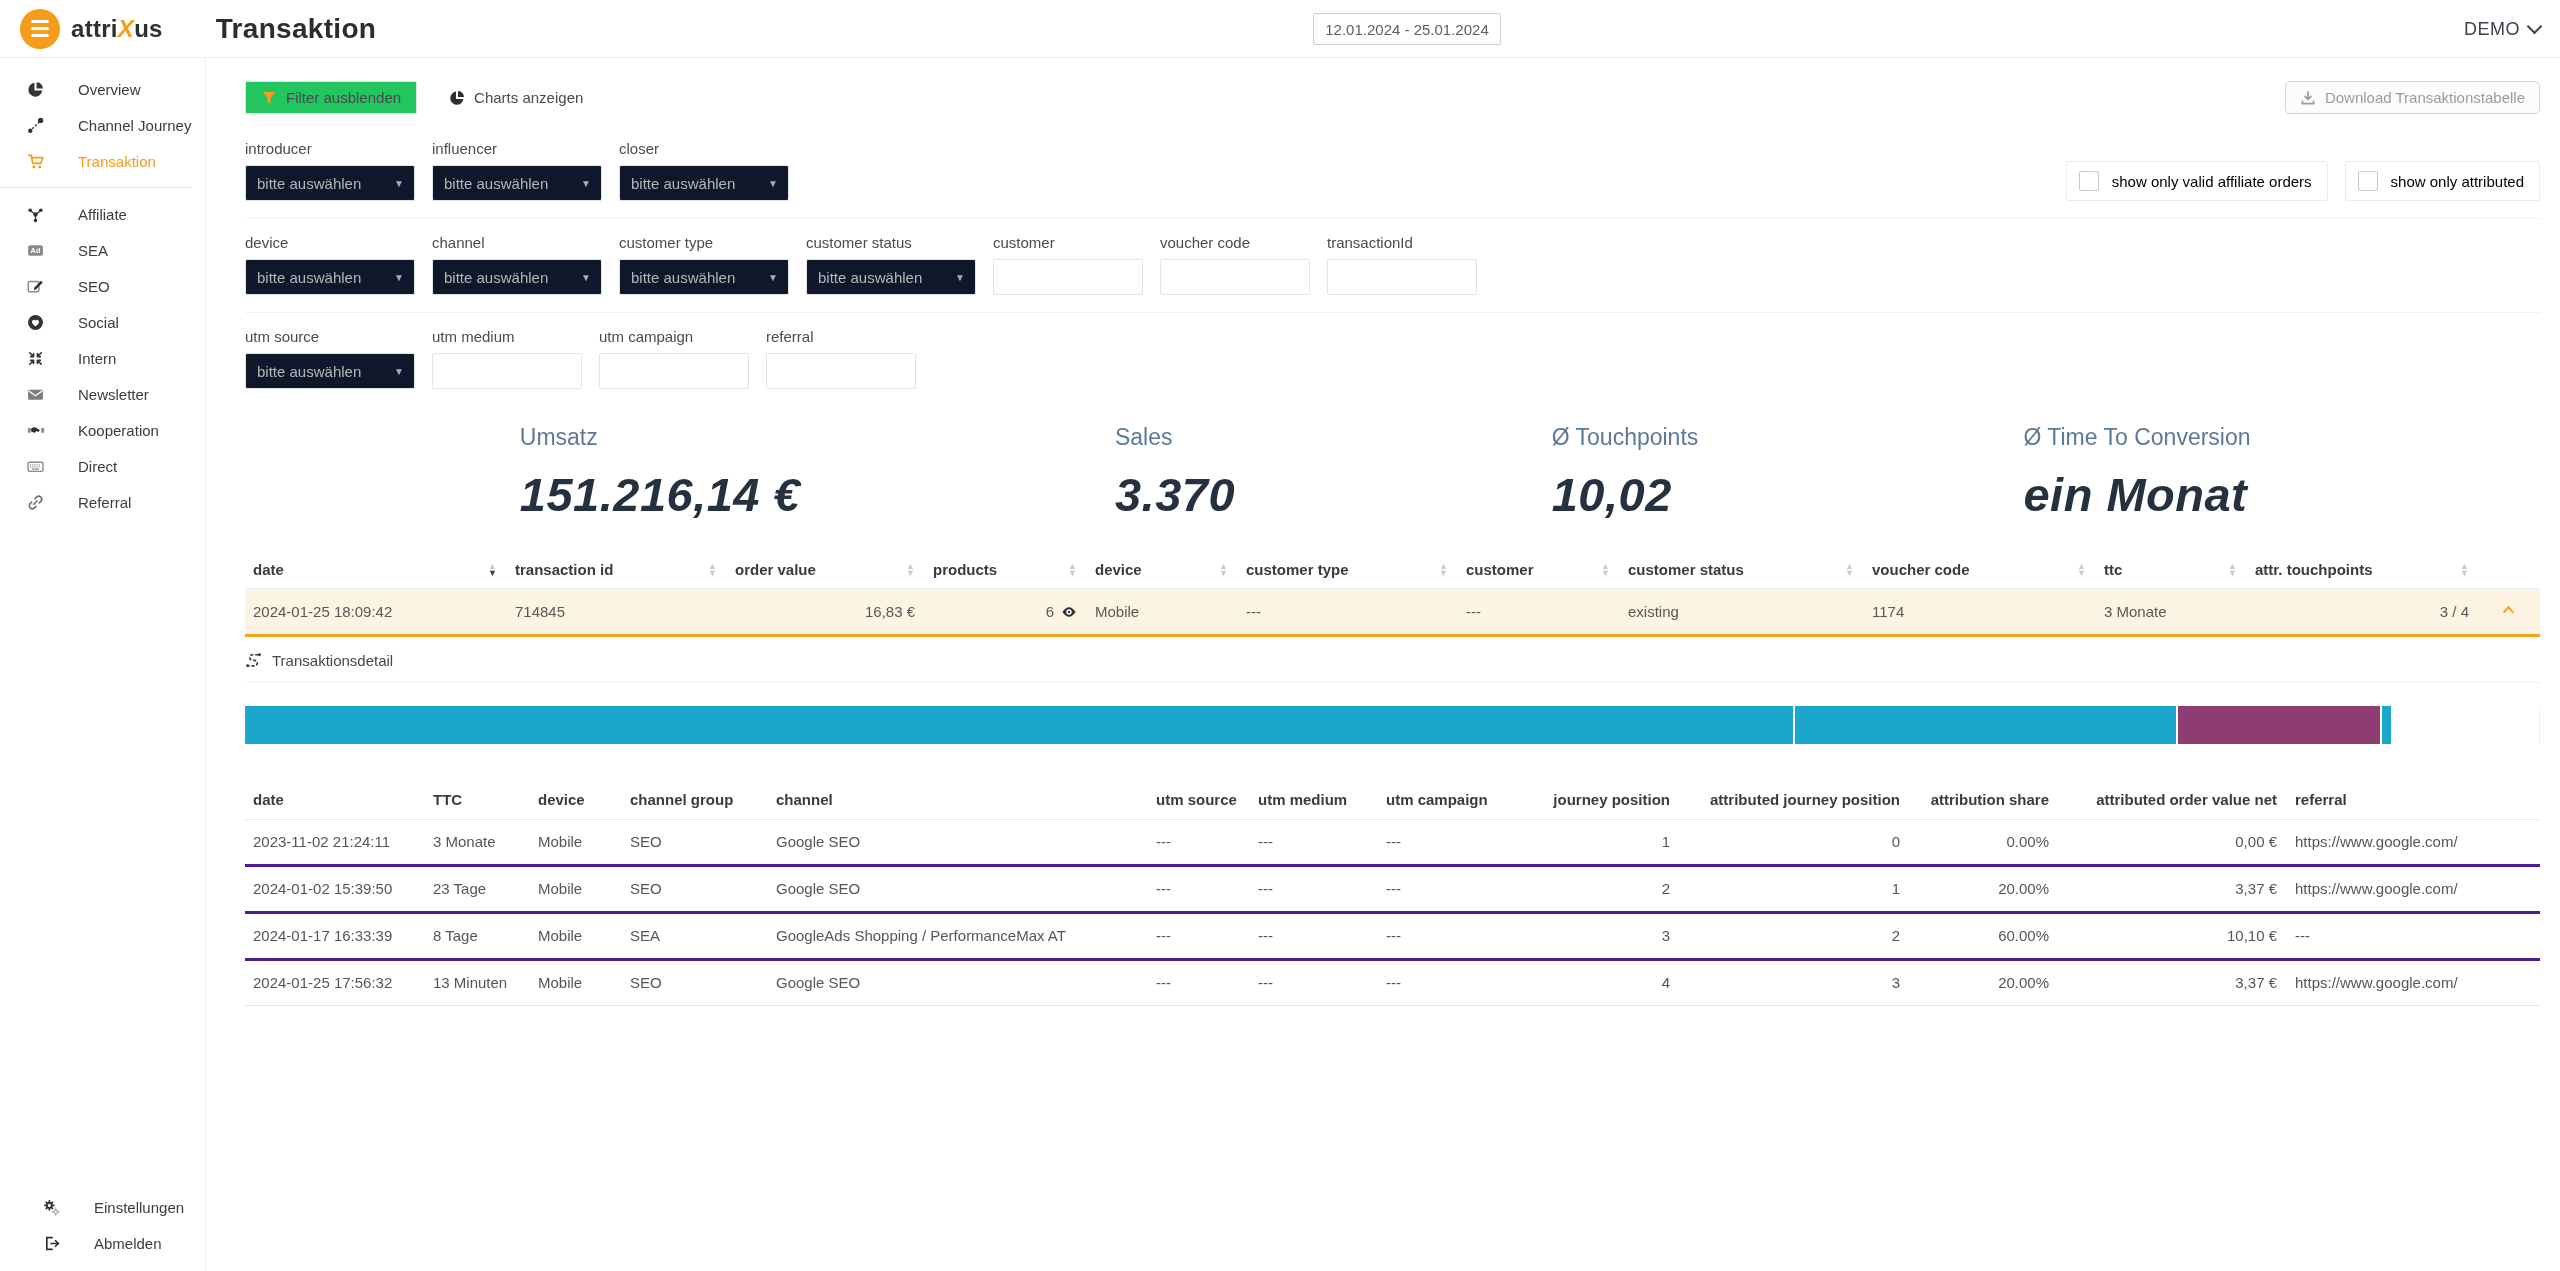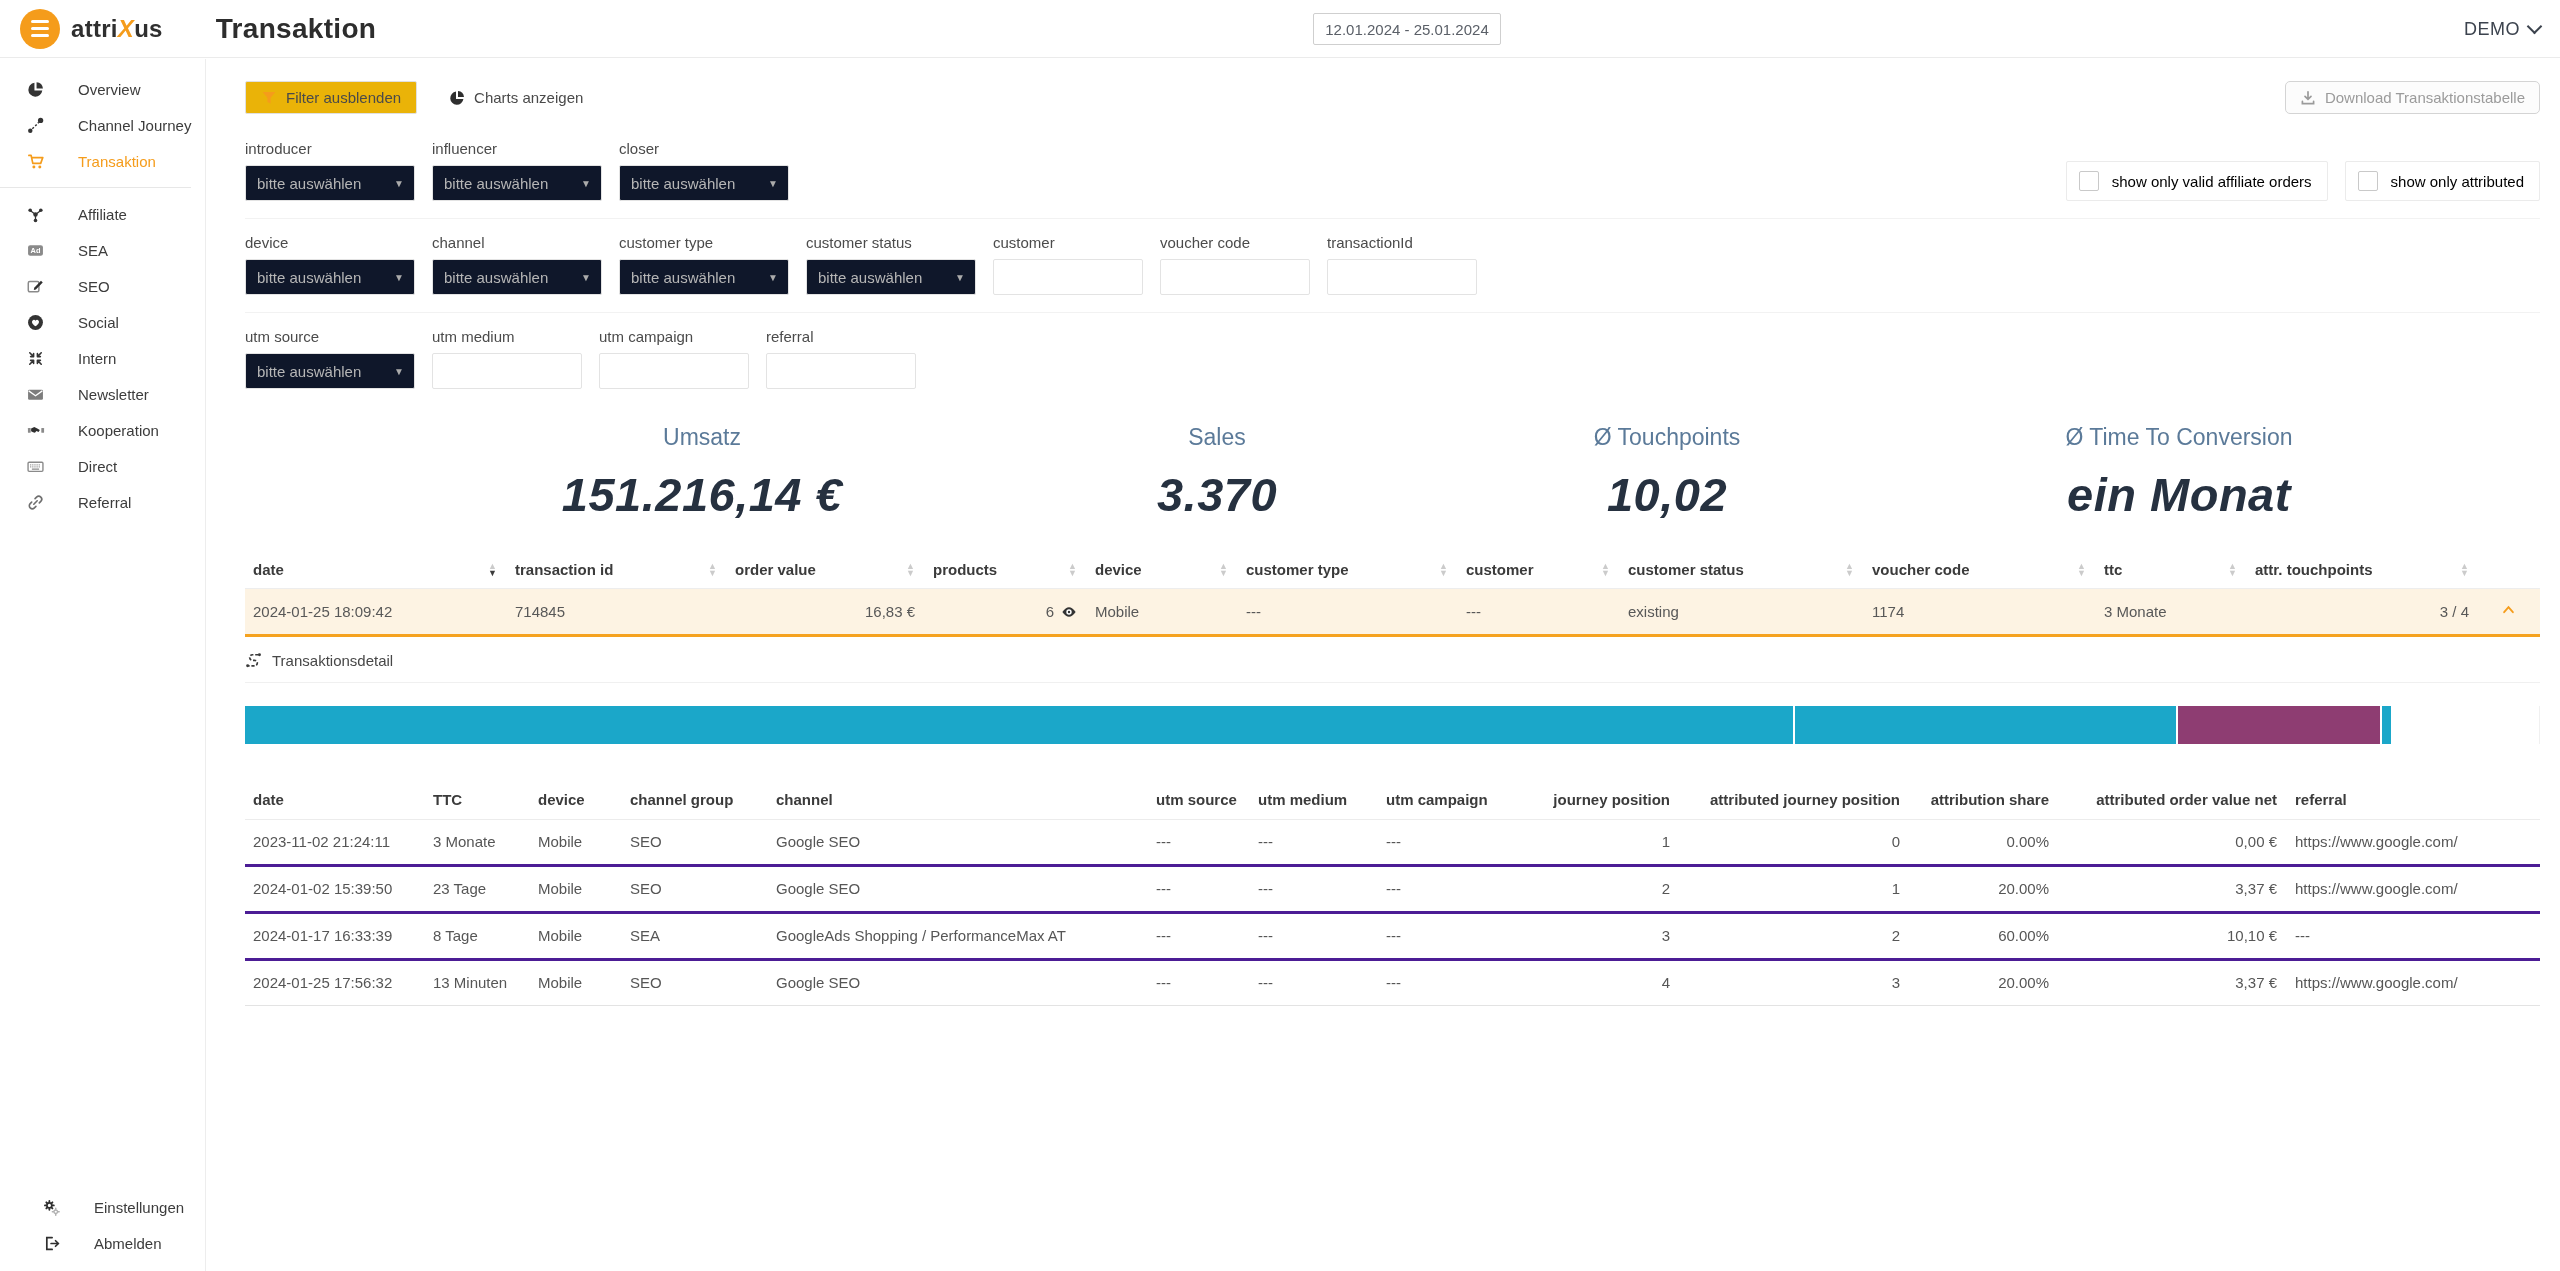--- a/index.html
+++ b/index.html
@@ -25,38 +25,38 @@
   .nav-item { display:flex; align-items:center; gap:33px; padding:0 0 0 26px; height:36px; font-size:15px; color:#3c3c3c; cursor:pointer; }
   .nav-item .icon { width:19px; height:17px; display:flex; align-items:center; justify-content:center; color:#343434; flex:none; }
   .nav-item.active { color:#F59C1B; }
   .nav-item.active .icon { color:#F59C1B; }
   .nav-divider { border-bottom:1px solid #e7e7e7; margin:8px 14px 8px 0; }
   .sidebar-footer { position:absolute; bottom:10px; left:16px; right:0; }
   
   .main { position:absolute; top:59px; left:207px; right:0; bottom:0; padding:22px 20px 0 38px; background:#fff; }
   .toolbar { display:flex; align-items:center; margin-bottom:26px; }
   .btn { display:flex; align-items:center; gap:9px; font-size:15px; color:#4a4a4a; cursor:pointer; }
-  .btn-outline { border:1px solid #e0e0e0; border-radius:2px; padding:7px 15px; background:#eab308; }
+  .btn-outline { border:1px solid #e0e0e0; border-radius:2px; padding:7px 15px; background:#22c55e; }
   .btn-plain { margin-left:26px; padding:7px 6px; }
   .btn-download { margin-left:auto; border:1px solid #d4d4d4; border-radius:5px; padding:7px 14px; color:#9b9b9b; background:#fcfcfc; font-size:15px; }
   
   .frow { display:flex; padding:0 0 17px 0; border-bottom:1px solid #f2f2f2; margin-bottom:15px; }
   .frow.last { border-bottom:none; margin-bottom:0; }
   .field { display:flex; flex-direction:column; margin-right:17px; }
   .field > label { font-size:15px; color:#4b4b4b; margin-bottom:8px; }
   .select { width:170px; height:36px; border:1px solid #e3e3e3; border-radius:2px; background:#0f172a; display:flex; align-items:center; justify-content:space-between; padding:0 10px 0 11px; font-size:15px; color:#b6b6b6; cursor:pointer; }
   .select .caret { font-size:10px; color:#ababab; }
   .tinput { width:150px; height:36px; border:1px solid #e3e3e3; border-radius:2px; background:#fff; font-size:15px; color:#555; padding:0 8px; outline:none; }
   .row1-right { margin-left:auto; display:flex; gap:17px; align-self:flex-end; }
   .check-box { border:1px solid #ebebeb; border-radius:2px; height:40px; display:flex; align-items:center; gap:13px; padding:0 15px 0 12px; background:#fff; }
   .check-box input { appearance:none; width:20px; height:20px; border:1px solid #c9c9c9; border-radius:2px; background:#fff; cursor:pointer; flex:none; }
   .check-box span { font-size:15px; color:#000000; }
   
   .kpis { position:relative; height:128px; margin-top:18px; }
-  .kpi { position:absolute; transform:translateX(-50%); text-align:center; white-space:nowrap;margin-left:42px; }
+  .kpi { position:absolute; transform:translateX(-50%); text-align:left; white-space:nowrap; }
   .kpi .klabel { font-size:23px; color:#5b7a99; margin-bottom:16px; }
   .kpi .kvalue { font-size:47px; font-weight:700; font-style:italic; color:#263140; letter-spacing:.5px; }
   
   table { border-collapse:collapse; table-layout:fixed; width:2295px; }
   th { font-size:15px; font-weight:bold; color:#3b3b3b; text-align:left; padding:9px 10px 10px 8px; border-bottom:1px solid #ededed; }
   .th-inner { display:flex; align-items:center; justify-content:space-between; }
   .sort { display:flex; flex-direction:column; line-height:7px; font-size:9px; color:#cbcbcb; }
   .sort .on { color:#3b3b3b; }
   td { font-size:15px; color:#585858; padding:14px 10px 14px 8px; }
   .num { text-align:right; }

